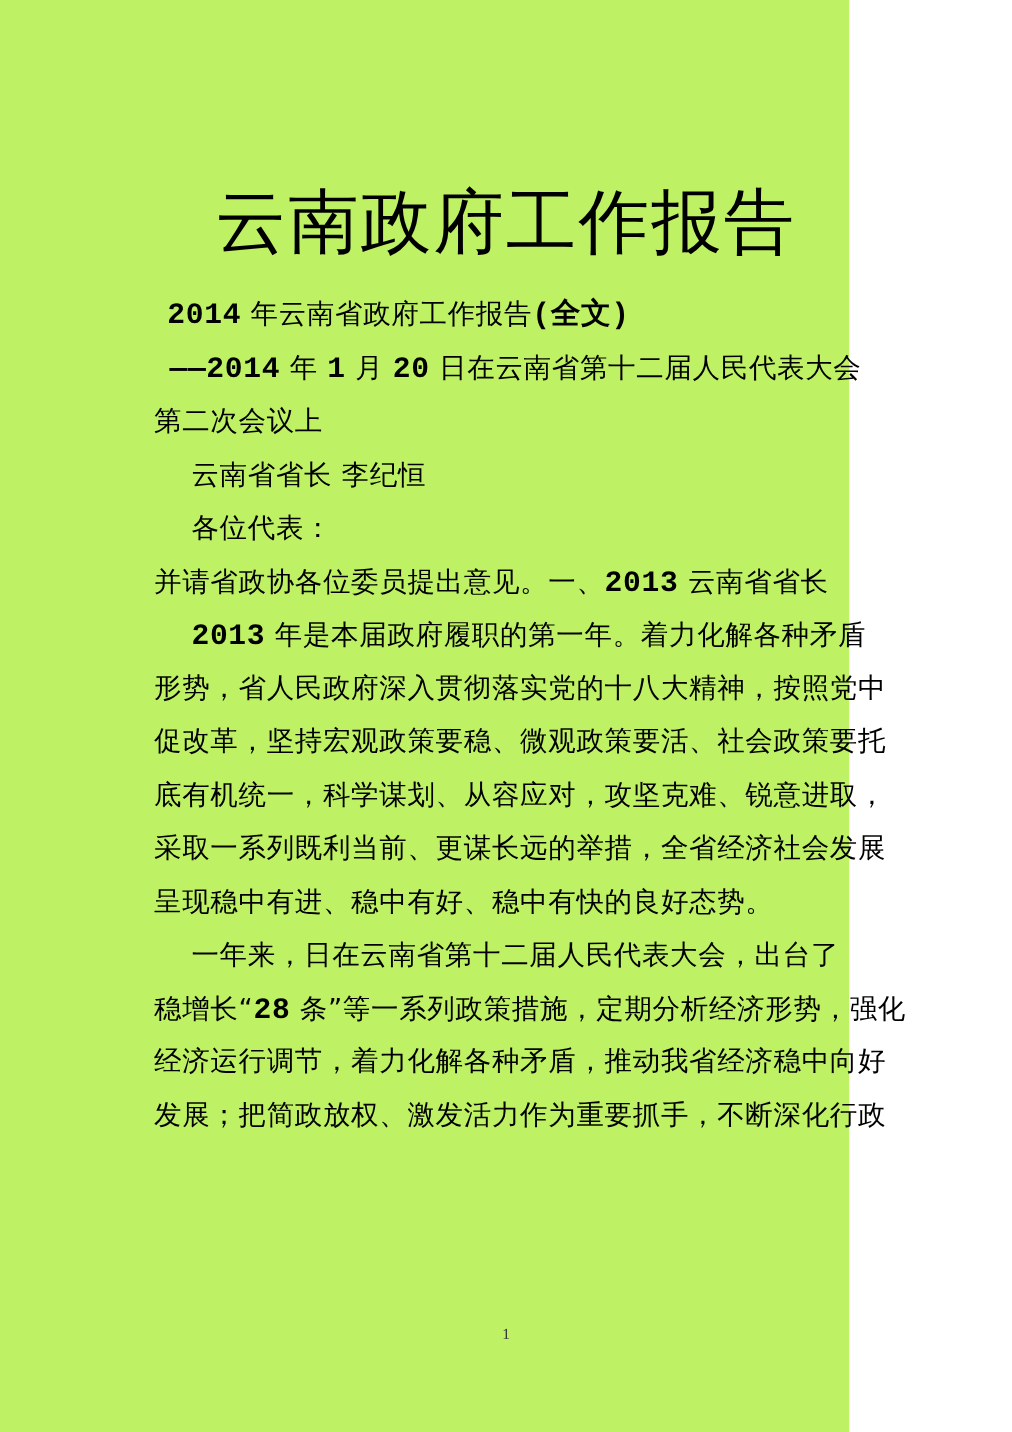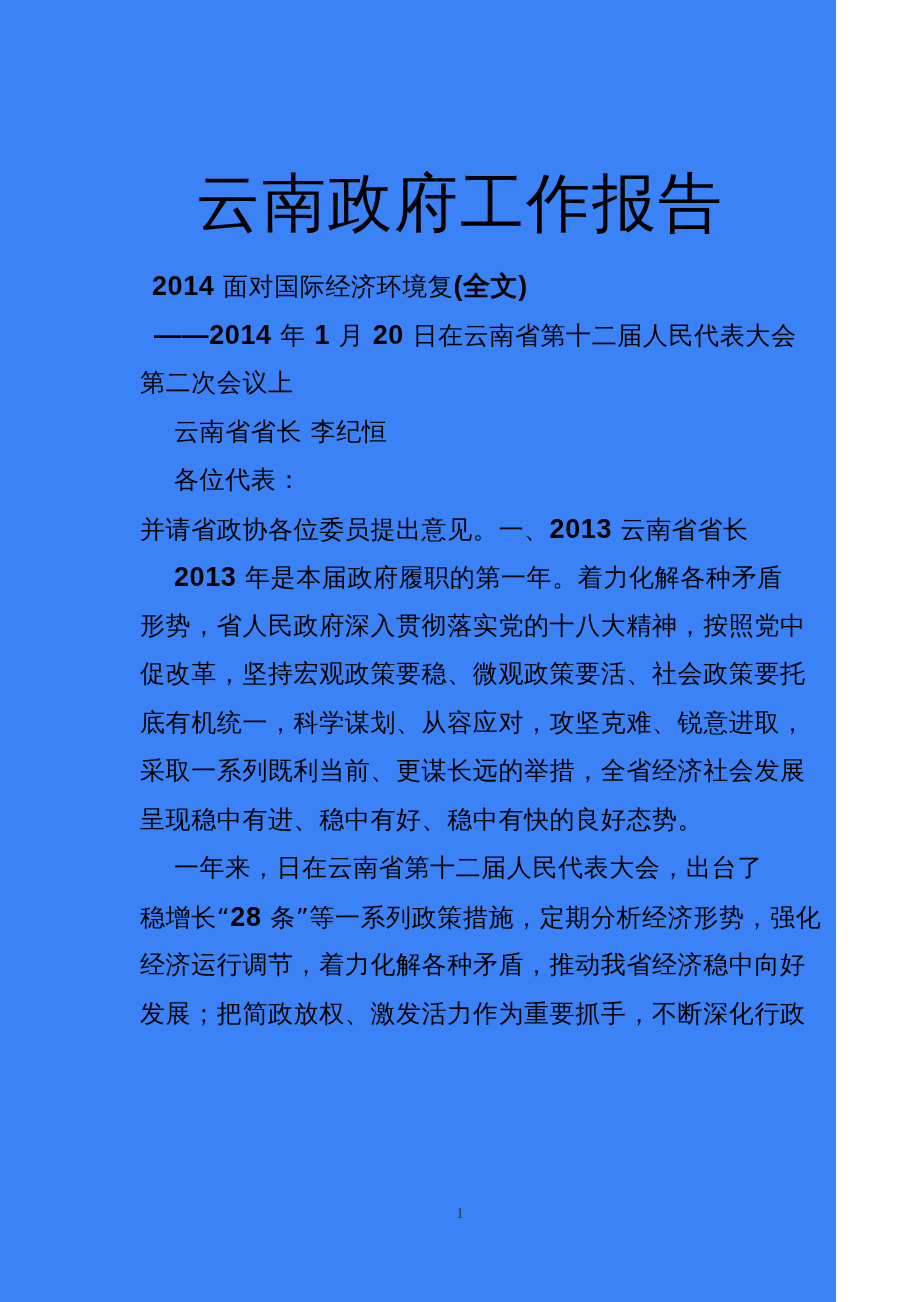--- a/index.html
+++ b/index.html
@@ -11,23 +11,23 @@
       width: 920px;
       height: 1302px;
       position: relative;
       overflow: hidden;
       font-family: "DejaVu Serif", "Liberation Serif", serif;
       color: #000000;
     }
     .page {
       position: absolute;
       left: 0; top: 0;
-      width: 836px;
+      width: 772px;
       height: 1302px;
-      background: #3b82f6;
+      background: #bef264;
     }
     .title {
       position: absolute;
       top: 163px;
       left: 0;
       width: 920px;
       text-align: center;
       font-size: 64px;
       line-height: 80px;
       letter-spacing: 2px;
@@ -46,21 +46,21 @@
     .line {
       display: block;
       white-space: nowrap;
       height: 48.5px;
       letter-spacing: 0.6px;
     }
     .ind1 { padding-left: 12px; }
     .ind2 { padding-left: 34px; }
     .ind-dash { padding-left: 14px; }
     b, .bold {
-      font-family: Liberation Sans, sans-serif;
+      font-family: Liberation Mono, monospace;
       font-weight: bold;
       font-size: 27px;
     }
     .page-number {
       position: absolute;
       top: 1206px;
       left: 0;
       width: 920px;
       text-align: center;
       font-family: "Liberation Serif", serif;
@@ -70,21 +70,21 @@
   </style>
 </head>
 <body>
 
 <div class="page">
 
   <div class="title">云南政府工作报告</div>
 
   <div class="body">
 
-    <span class="line ind1"><b>2014</b><span> 面对国际经济环境复</span><b>(全文)</b></span>
+    <span class="line ind1"><b>2014</b><span> 年云南省政府工作报告</span><b>(全文)</b></span>
 
     <span class="line ind-dash"><b>——</b><b>2014</b><span> 年 </span><b>1</b><span> 月 </span><b>20</b><span> 日在云南省第十二届人民代表大会</span></span>
     <span class="line">第二次会议上</span>
 
     <span class="line ind2">云南省省长  李纪恒</span>
 
     <span class="line ind2">各位代表：</span>
 
     <span class="line"><span>并请省政协各位委员提出意见。一、</span><b>2013</b><span> 云南省省长</span></span>
 

